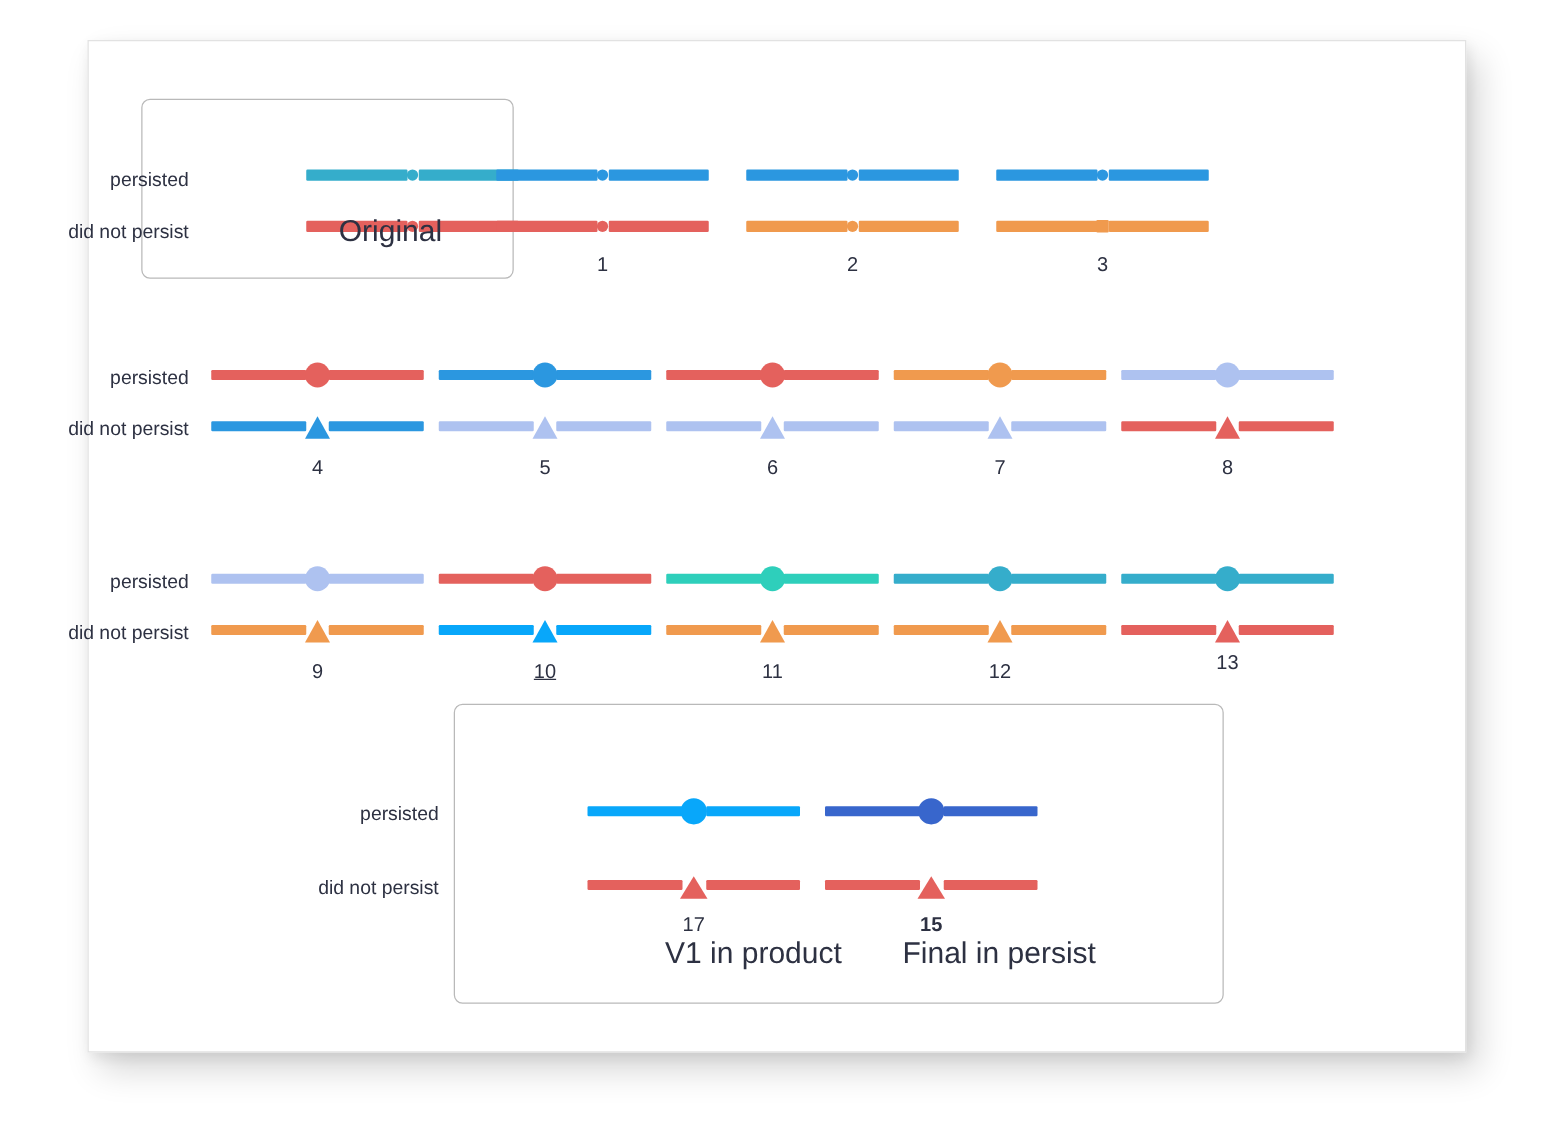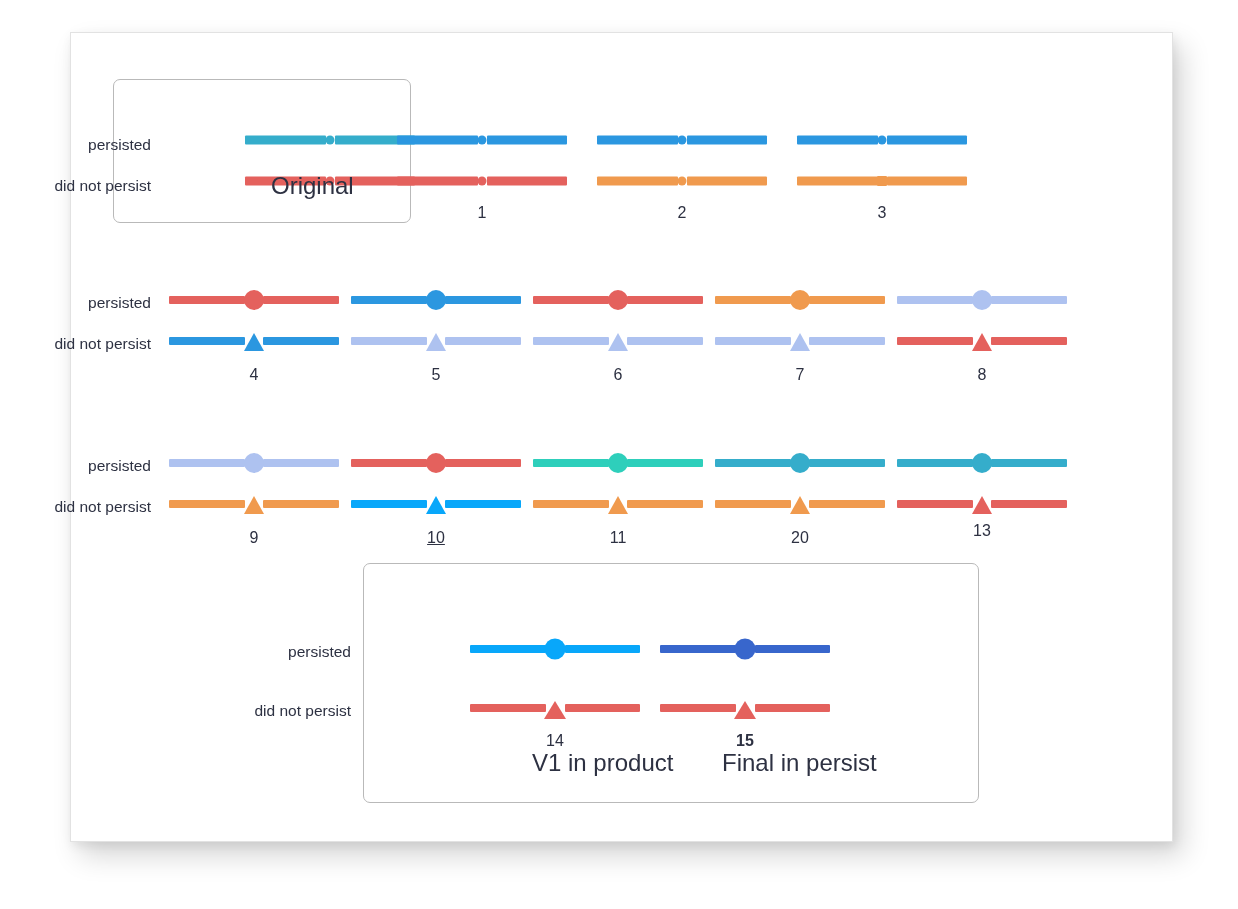--- a/index.html
+++ b/index.html
@@ -301,21 +301,21 @@
           <div class="bar" style="width: 170px; height: 26px; top: 417px;">
             <div class="seg" style="left: 0px; width: 76px; height: 8px; background: rgb(53, 173, 203);"></div>
             <div class="seg" style="left: 94px; width: 76px; height: 8px; background: rgb(53, 173, 203);"></div>
             <div class="marker circle" style="width: 20px; height: 20px; background: rgb(53, 173, 203);"></div>
           </div>
           <div class="bar" style="width: 170px; height: 26px; top: 458px;">
             <div class="seg" style="left: 0px; width: 76px; height: 8px; background: rgb(240, 154, 78);"></div>
             <div class="seg" style="left: 94px; width: 76px; height: 8px; background: rgb(240, 154, 78);"></div>
             <div class="marker triangle" style="border-left: 10.5px solid transparent; border-right: 10.5px solid transparent; border-bottom: 18.06px solid rgb(240, 154, 78); margin-top: 1.47px;"></div>
           </div>
-          <div class="specimen-number" style="top: 497px;">20</div>
+          <div class="specimen-number" style="top: 497px;">12</div>
         </div>
         <div class="specimen" style="left: 826px; top: 0px; width: 170px; height: 1px;">
           <div class="bar" style="width: 170px; height: 26px; top: 417px;">
             <div class="seg" style="left: 0px; width: 76px; height: 8px; background: rgb(53, 173, 203);"></div>
             <div class="seg" style="left: 94px; width: 76px; height: 8px; background: rgb(53, 173, 203);"></div>
             <div class="marker circle" style="width: 20px; height: 20px; background: rgb(53, 173, 203);"></div>
           </div>
           <div class="bar" style="width: 170px; height: 26px; top: 458px;">
             <div class="seg" style="left: 0px; width: 76px; height: 8px; background: rgb(228, 97, 93);"></div>
             <div class="seg" style="left: 94px; width: 76px; height: 8px; background: rgb(228, 97, 93);"></div>
@@ -327,21 +327,21 @@
           <div class="bar" style="width: 170px; height: 26px; top: 603px;">
             <div class="seg" style="left: 0px; width: 75.5px; height: 8px; background: rgb(8, 167, 250);"></div>
             <div class="seg" style="left: 94.5px; width: 75.5px; height: 8px; background: rgb(8, 167, 250);"></div>
             <div class="marker circle" style="width: 21px; height: 21px; background: rgb(8, 167, 250);"></div>
           </div>
           <div class="bar" style="width: 170px; height: 26px; top: 662px;">
             <div class="seg" style="left: 0px; width: 75.5px; height: 8px; background: rgb(228, 97, 93);"></div>
             <div class="seg" style="left: 94.5px; width: 75.5px; height: 8px; background: rgb(228, 97, 93);"></div>
             <div class="marker triangle" style="border-left: 11px solid transparent; border-right: 11px solid transparent; border-bottom: 18.92px solid rgb(228, 97, 93); margin-top: 1.54px;"></div>
           </div>
-          <div class="specimen-number" style="top: 700px;">14</div>
+          <div class="specimen-number" style="top: 700px;">17</div>
         </div>
         <div class="specimen" style="left: 589px; top: 0px; width: 170px; height: 1px; font-weight: bold;">
           <div class="bar" style="width: 170px; height: 26px; top: 603px;">
             <div class="seg" style="left: 0px; width: 75.5px; height: 8px; background: rgb(56, 102, 204);"></div>
             <div class="seg" style="left: 94.5px; width: 75.5px; height: 8px; background: rgb(56, 102, 204);"></div>
             <div class="marker circle" style="width: 21px; height: 21px; background: rgb(56, 102, 204);"></div>
           </div>
           <div class="bar" style="width: 170px; height: 26px; top: 662px;">
             <div class="seg" style="left: 0px; width: 75.5px; height: 8px; background: rgb(228, 97, 93);"></div>
             <div class="seg" style="left: 94.5px; width: 75.5px; height: 8px; background: rgb(228, 97, 93);"></div>

